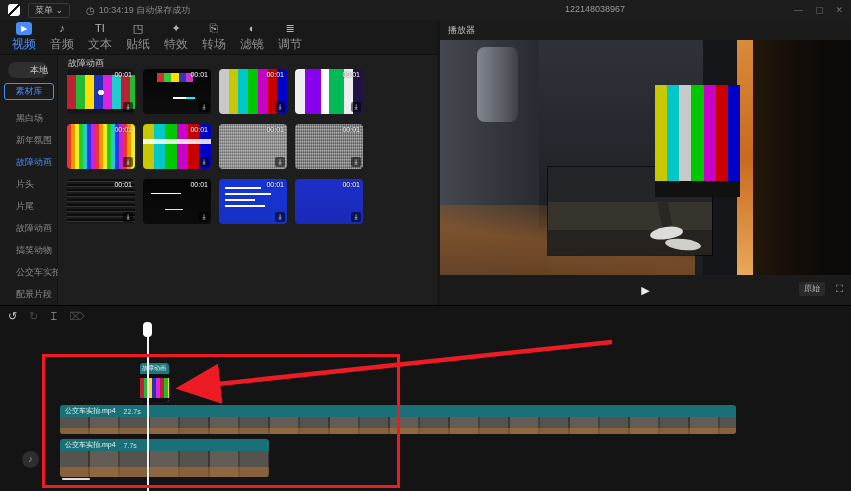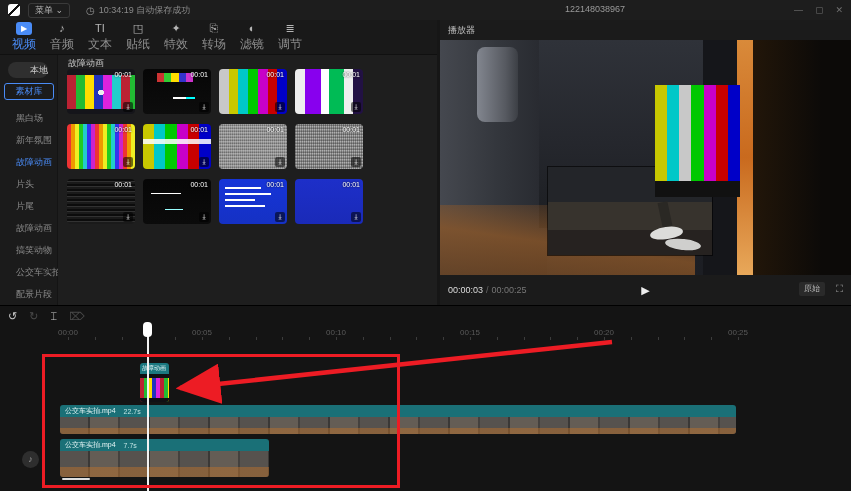--- a/index.html
+++ b/index.html
@@ -279,48 +279,34 @@
         <div class="right-dark"></div>
         <div class="inset">
           <div class="leg"></div>
           <div class="shoe1"></div>
           <div class="shoe2"></div>
         </div>
         <div class="colorbars"></div>
       </div>
     </div>
     <div class="controls">
-      <div class="time-group">
-        <span class="t-cur">00:00:03</span>
-        <span class="t-sep">/</span>
-        <span class="t-total">00:00:25</span>
-      </div>
       <div class="play-btn">▶</div>
       <div class="quality-btn">原始</div>
       <div class="fullscreen">⛶</div>
     </div>
   </div>
 
   <div class="timeline">
     <div class="tl-toolbar">
       <span class="tli on">↺</span>
       <span class="tli off">↻</span>
       <span class="tli on">⌶</span>
       <span class="tli off">⌦</span>
     </div>
 
-    <div class="ruler">
-      <span class="rlabel" style="left:68px">00:00</span>
-      <span class="rlabel" style="left:202px">00:05</span>
-      <span class="rlabel" style="left:336px">00:10</span>
-      <span class="rlabel" style="left:470px">00:15</span>
-      <span class="rlabel" style="left:604px">00:20</span>
-      <span class="rlabel" style="left:738px">00:25</span>
-      <div class="ticks"></div>
-    </div>
 
     <div class="mute-btn">♪</div>
 
     <div class="clip glitch-clip">
       <div class="clip-head">
           <span>故障动画</span>
         </div>
       <div class="glitch-thumb"></div>
     </div>
 

